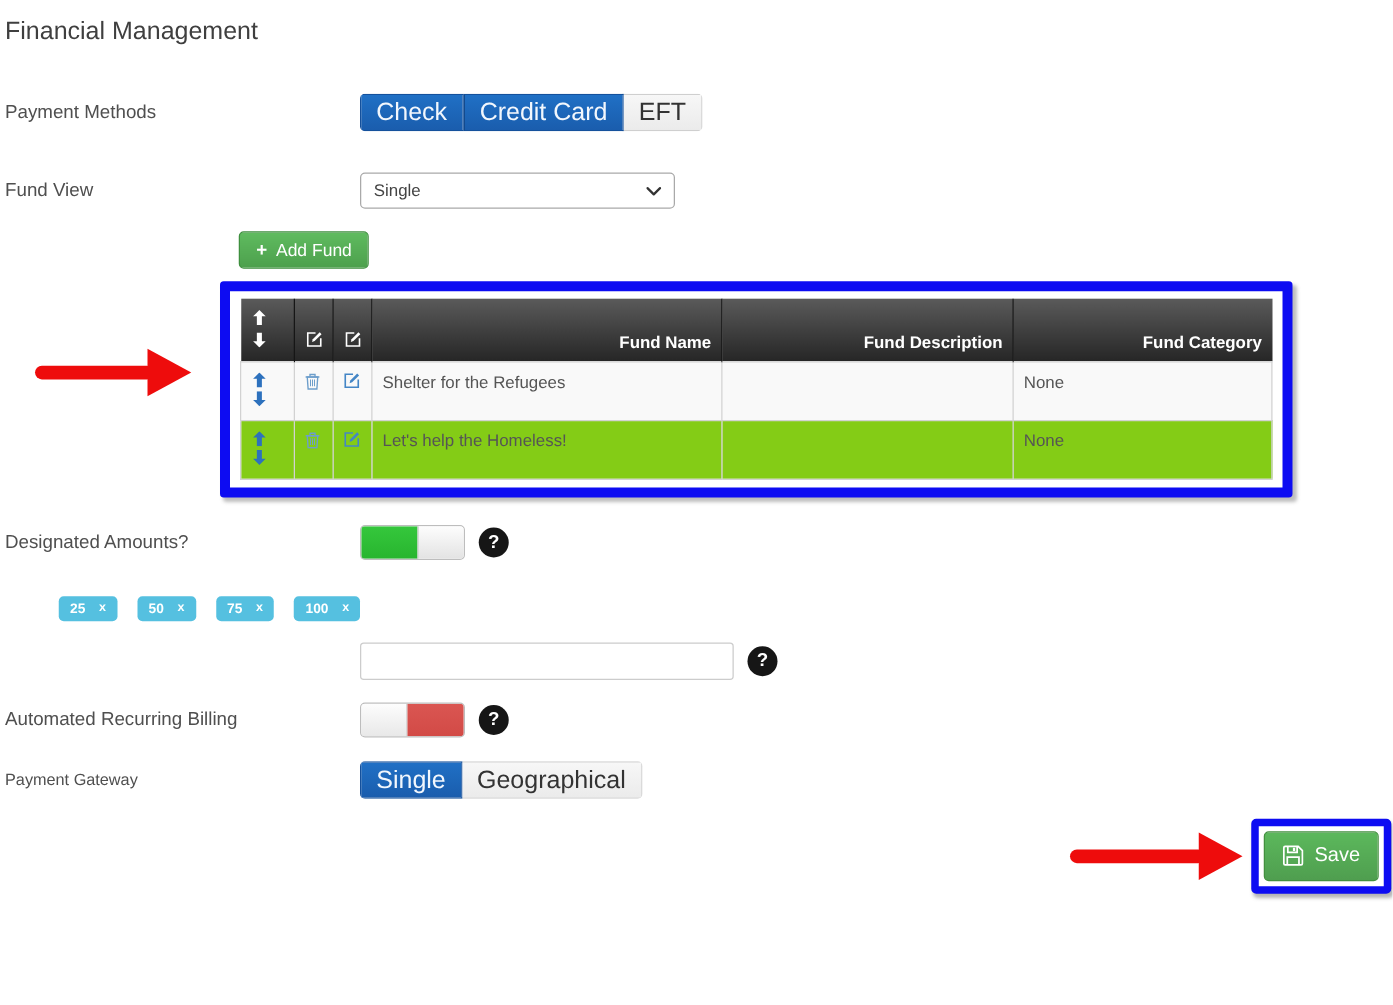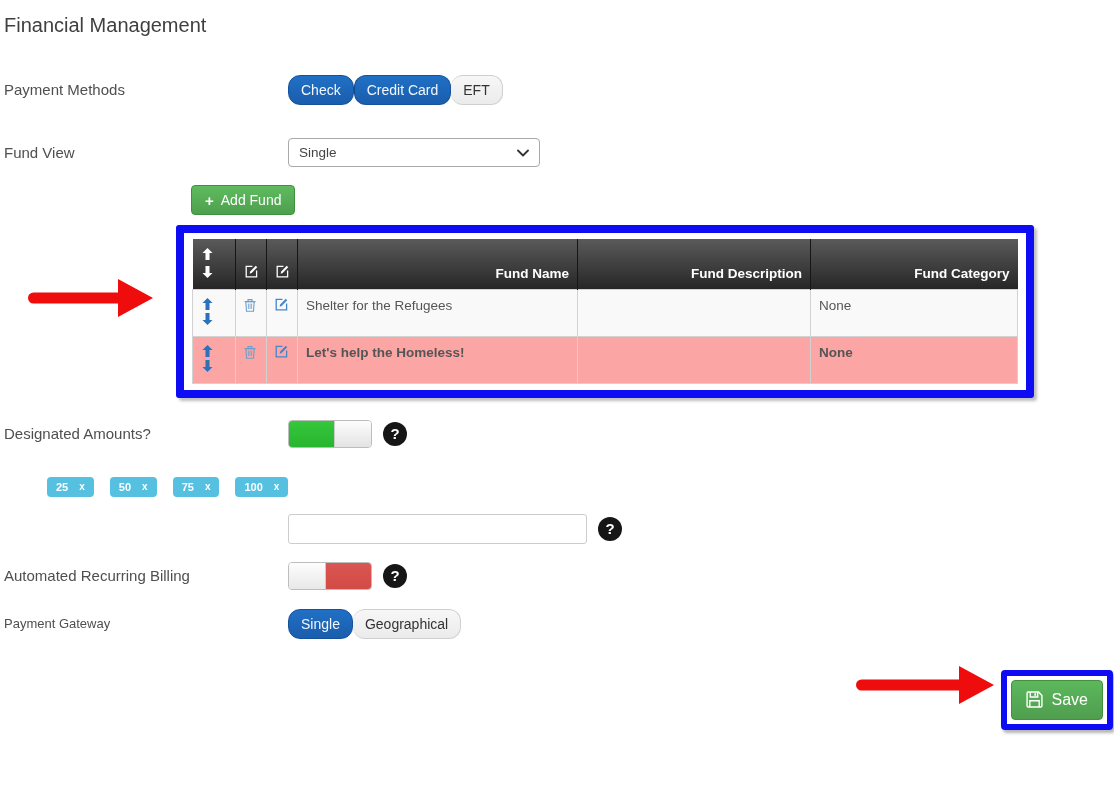--- a/index.html
+++ b/index.html
@@ -13,21 +13,21 @@
   .flabel { flex:0 0 253px; width:253px; color:#4f4f4f; font-size:15px; line-height:1.2; }
   .flabel.small { font-size:13px; }
   .fctrl { margin-left:31px; display:flex; align-items:center; }
 
   .mb17{margin-bottom:17px}.mb16{margin-bottom:16px}.mb18{margin-bottom:18px}
   .mb10{margin-bottom:10px}.mb29{margin-bottom:29px}
   .mb19{margin-bottom:19px}.mb8{margin-bottom:8px}
 
   
   .btn-group { display:inline-flex; border-radius:4px; overflow:hidden; }
-  .seg { height:30px; line-height:28px; padding:0 12px; font-size:14px; cursor:pointer; white-space:nowrap;border-radius:12px; }
+  .seg { height:30px; line-height:28px; padding:0 12px; font-size:20px; cursor:pointer; white-space:nowrap; }
   .seg.on { background:linear-gradient(#2070c5,#1a5dad); color:#f2f7fd; border:1px solid #15519c; }
   .seg.on + .seg.on { border-left:1px solid #124a8e; }
   .seg.off { background:linear-gradient(#f7f7f7,#ebebeb); color:#333; border:1px solid #cfcfcf; border-left:none; }
 
   
   .sel { height:29px; border:1px solid #a9a9a9; border-radius:4px; background:#fff;
          display:flex; align-items:center; justify-content:space-between; padding:0 10px;
          font-size:13.5px; color:#444; cursor:pointer; }
   .sel-w252 { width:252px; } .sel-w347 { width:347px; }
   .chev { display:flex; align-items:center; }
@@ -42,21 +42,21 @@
   .table-annot { position:relative; margin:0 0 22px 172px; width:858px; }
   .blue-box { border:8px solid #0d0cf2; border-radius:3px; background:#fff; padding:6px 8px;
               box-shadow:3px 3px 3px rgba(110,110,110,.45); }
   table.funds { width:100%; border-collapse:collapse; font-size:13.5px; color:#555; table-layout:fixed; }
   .funds thead th { background:linear-gradient(#5a5a5a,#262626); color:#fff; font-weight:700;
                     text-align:right; padding:8px; height:50px; vertical-align:bottom;
                     border-right:1px solid #161616; }
   .funds thead th:last-child { border-right:none; }
   .funds tbody td { border:1px solid #d2d2d2; padding:8px; height:47px; vertical-align:top; }
   .funds tbody tr.odd { background:#f9f9f9; }
-  .funds tbody tr.even { background:#fca5a5;font-weight:bold; }
+  .funds tbody tr.even { background:#84cc16; }
   .c-move{width:43px}.c-del{width:31px}.c-edit{width:31px}.c-name{width:280px}.c-desc{width:233px}
   .stack { display:flex; flex-direction:column; gap:3px; align-items:center; width:13px; }
   .icon-btn { display:inline-flex; cursor:pointer; line-height:0; }
   .arrow-up-color { color:#2d71bd; } .arrow-dn-color { color:#2d71bd; }
   .trash-color { color:#6d9ecb; } .edit-color { color:#4486c6; } .hdr-icon { color:#fff; }
 
   
   .toggle { width:84px; height:28px; border:1px solid #bdbdbd; border-radius:4px; overflow:hidden;
             display:flex; cursor:pointer; background:#fff; }
   .tg-green { width:55%; background:linear-gradient(#35c73c,#28b52f); }
@@ -71,21 +71,21 @@
   
   .tags { display:flex; gap:16px; margin-left:12px; }
   .tag { background:#55c0e0; color:#fff; border-radius:4px; padding:4px 9px; font-size:11px;
          font-weight:700; display:flex; align-items:center; gap:11px; }
   .tag-x { cursor:pointer; font-size:10px; }
 
   .txt { width:299px; height:30px; border:1px solid #ccc; border-radius:3px; background:#fff; }
 
   
   .save-annot { position:relative; height:64px; margin-top:8px; }
-  .save-box { position:absolute; right:1px; top:15px; border:6px solid #0d0cf2; border-radius:4px;
+  .save-box { position:absolute; right:1px; top:0; border:6px solid #0d0cf2; border-radius:4px;
               background:#fff; padding:4px; box-shadow:2px 3px 3px rgba(110,110,110,.5); }
   .btn-save { height:40px; padding:0 14px; font-size:16px; color:#fff;
               background:linear-gradient(#5cb85c,#4f9e4f); border:1px solid #43903f; border-radius:4px;
               display:flex; align-items:center; gap:9px; cursor:pointer; }
 
   
   .r-arrow { position:absolute; pointer-events:none; }
   .r-arrow .shaft { position:absolute; left:0; top:50%; transform:translateY(-50%); height:11px;
                     border-radius:6px; background:#ee0c0c; }
   .r-arrow .head { position:absolute; right:0; top:0; width:0; height:0;

